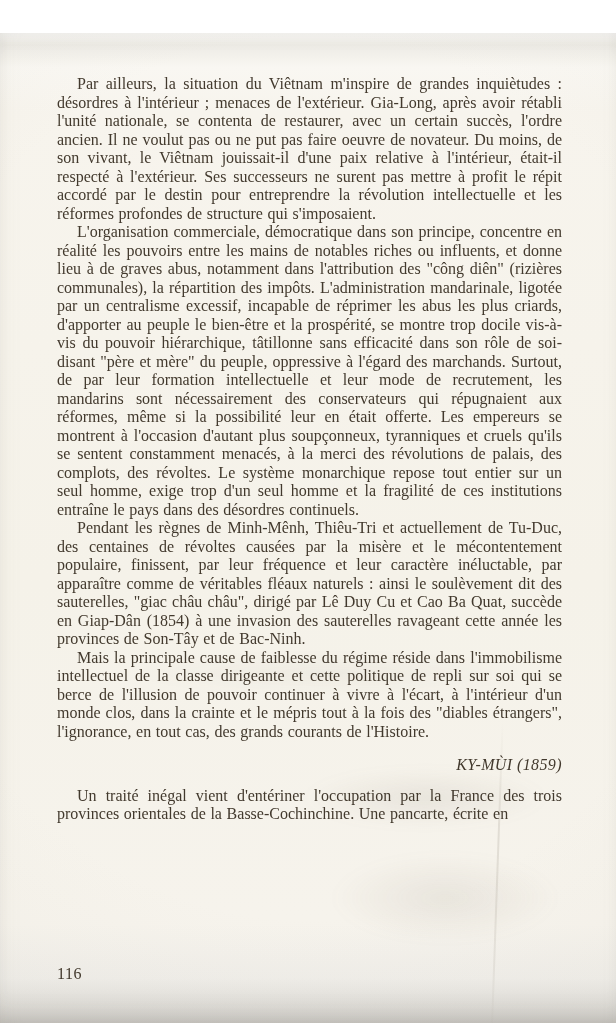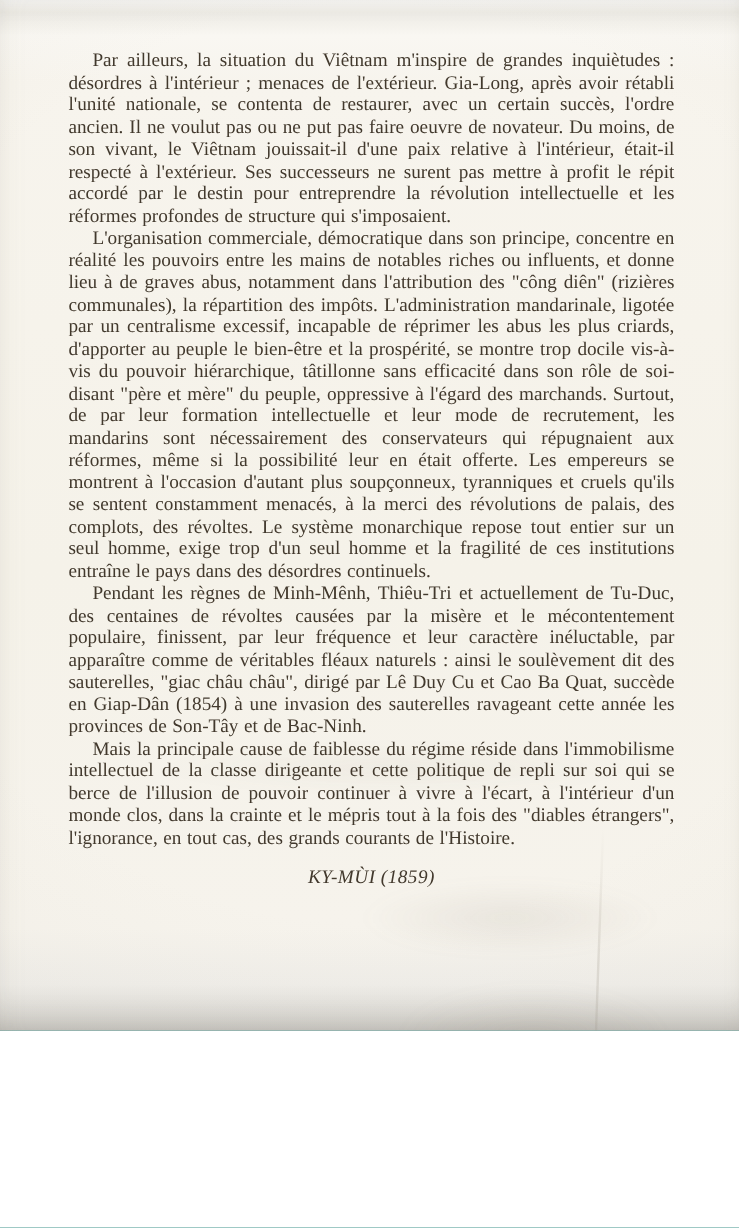--- a/index.html
+++ b/index.html
@@ -4,23 +4,24 @@
 <style>
   html, body {
     margin: 0;
     padding: 0;
     background: #ffffff;
     font-family: "Liberation Serif", "DejaVu Serif", serif;
   }
   .scan {
     position: relative;
     width: 616px;
-    height: 859px;
+    height: 990px;
     overflow: hidden;
-    background: #0f766e;
+    background: #a21caf;
+    margin-top: 33px;
   }
   
   .page {
     position: absolute;
     inset: 0;
     background:
       radial-gradient(ellipse 120% 80% at 50% 45%, rgba(255,255,255,0) 55%, rgba(180,174,162,0.10) 100%),
       linear-gradient(180deg,
         #fbfaf8 0%,
         #edebe5 1.2%,
@@ -75,21 +76,21 @@
     text-indent: 20px;
     word-spacing: 0.04em;
   }
   .section-heading {
     font-size: 16px;
     font-weight: normal;
     font-style: italic;
     letter-spacing: 0.4px;
     margin: 15px 0 12px 0;
     text-indent: 0;
-    text-align: center;
+    text-align: right;
   }
   .page-number {
     position: absolute;
     left: 57px;
     top: 932px;
     color: #42392d;
     font-size: 16px;
     letter-spacing: 0.5px;
   }
 </style>
@@ -102,17 +103,18 @@
     <div class="bleed b2"></div>
     <div class="bleed b3"></div>
     <div class="crease"></div>
 
     <div class="text-block">
       <p>Par ailleurs, la situation du Viêtnam m'inspire de grandes inquiètudes : désordres à l'intérieur ; menaces de l'extérieur. Gia-Long, après avoir rétabli l'unité nationale, se contenta de restaurer, avec un certain succès, l'ordre ancien. Il ne voulut pas ou ne put pas faire oeuvre de novateur. Du moins, de son vivant, le Viêtnam jouissait-il d'une paix relative à l'intérieur, était-il respecté à l'extérieur. Ses successeurs ne surent pas mettre à profit le répit accordé par le destin pour entreprendre la révolution intellectuelle et les réformes profondes de structure qui s'imposaient.</p>
       <p>L'organisation commerciale, démocratique dans son principe, concentre en réalité les pouvoirs entre les mains de notables riches ou influents, et donne lieu à de graves abus, notamment dans l'attribution des "công diên" (rizières communales), la répartition des impôts. L'administration mandarinale, ligotée par un centralisme excessif, incapable de réprimer les abus les plus criards, d'apporter au peuple le bien-être et la prospérité, se montre trop docile vis-à-vis du pouvoir hiérarchique, tâtillonne sans efficacité dans son rôle de soi-disant "père et mère" du peuple, oppressive à l'égard des marchands. Surtout, de par leur formation intellectuelle et leur mode de recrutement, les mandarins sont nécessairement des conservateurs qui répugnaient aux réformes, même si la possibilité leur en était offerte. Les empereurs se montrent à l'occasion d'autant plus soupçonneux, tyranniques et cruels qu'ils se sentent constamment menacés, à la merci des révolutions de palais, des complots, des révoltes. Le système monarchique repose tout entier sur un seul homme, exige trop d'un seul homme et la fragilité de ces institutions entraîne le pays dans des désordres continuels.</p>
       <p>Pendant les règnes de Minh-Mênh, Thiêu-Tri et actuellement de Tu-Duc, des centaines de révoltes causées par la misère et le mécontentement populaire, finissent, par leur fréquence et leur caractère inéluctable, par apparaître comme de véritables fléaux naturels : ainsi le soulèvement dit des sauterelles, "giac châu châu", dirigé par Lê Duy Cu et Cao Ba Quat, succède en Giap-Dân (1854) à une invasion des sauterelles ravageant cette année les provinces de Son-Tây et de Bac-Ninh.</p>
       <p>Mais la principale cause de faiblesse du régime réside dans l'immobilisme intellectuel de la classe dirigeante et cette politique de repli sur soi qui se berce de l'illusion de pouvoir continuer à vivre à l'écart, à l'intérieur d'un monde clos, dans la crainte et le mépris tout à la fois des "diables étrangers", l'ignorance, en tout cas, des grands courants de l'Histoire.</p>
       <h2 class="section-heading">KY-MÙI (1859)</h2>
+      <p>Un traité inégal vient d'entériner l'occupation par la France des trois provinces orientales de la Basse-Cochinchine. Une pancarte, écrite en</p>
     </div>
 
     <div class="page-number">116</div>
   </div>
 </div>
 
 </body></html>

